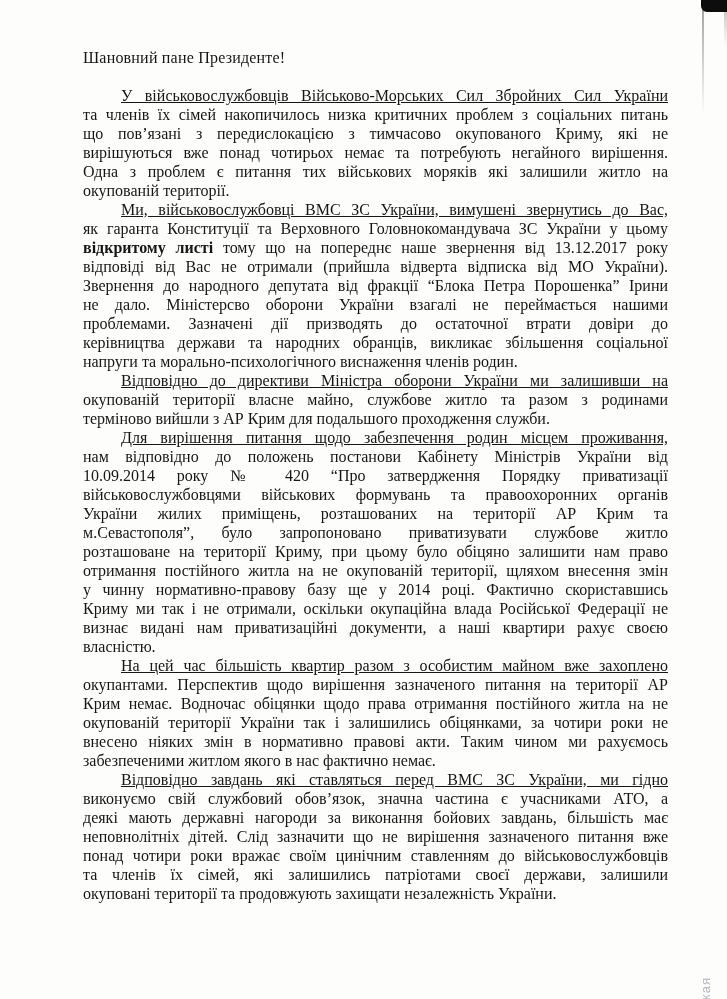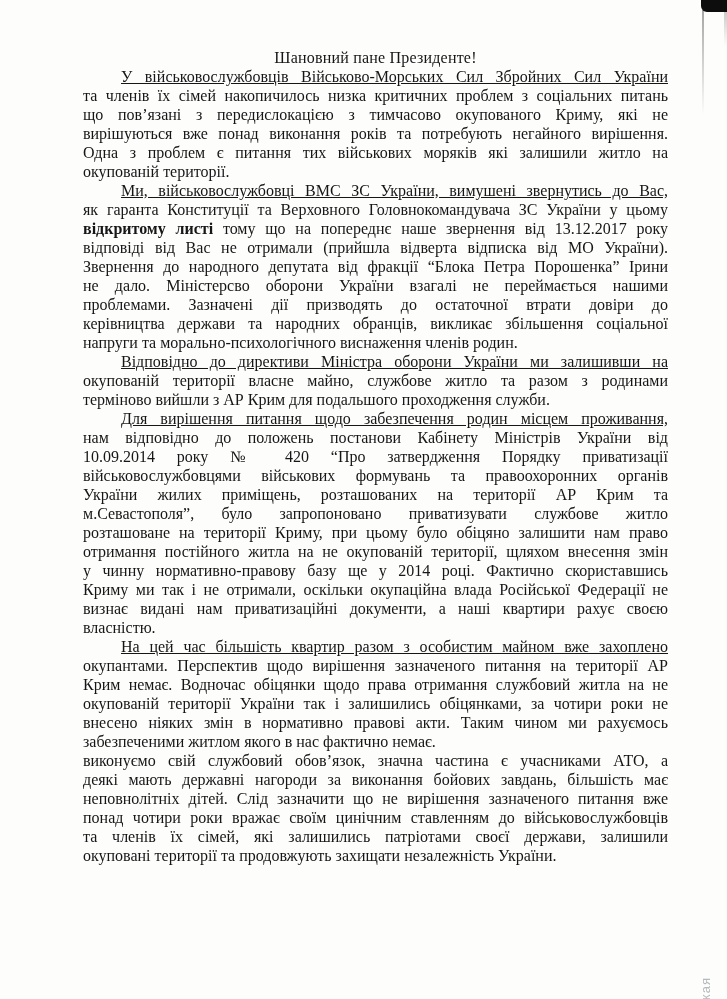--- a/index.html
+++ b/index.html
@@ -59,21 +59,22 @@
   
   .content {
     position: absolute;
     left: 83px;
     top: 48px;
     width: 585px;
     font-size: 16px;
     line-height: 19px;
   }
   .salutation {
-    text-align: center;
+    text-align: left;
+    margin-bottom: 19px;
     letter-spacing: 0.2px;
   }
   .para { margin: 0; }
   .line {
     text-align: justify;
     text-align-last: justify;
     white-space: normal;
   }
   .line.first { text-indent: 38px; text-decoration: underline; }
   .line.last  { text-align-last: left; }
@@ -87,21 +88,21 @@
   <div class="edge-line"></div>
   <div class="edge-shade"></div>
 
   <div class="content">
     <div class="salutation">Шановний пане Президенте!</div>
     <div>
         <div class="para">
           <div class="line first">У військовослужбовців Військово-Морських Сил Збройних Сил України</div>
           <div class="line">та членів їх сімей накопичилось низка критичних проблем з соціальних питань</div>
           <div class="line">що пов’язані з передислокацією з тимчасово окупованого Криму, які не</div>
-          <div class="line">вирішуються вже понад виконання років та потребують негайного вирішення.</div>
+          <div class="line">вирішуються вже понад чотирьох немає та потребують негайного вирішення.</div>
           <div class="line">Одна з проблем є питання тих військових моряків які залишили житло на</div>
           <div class="line last">окупованій території.</div>
         </div>
         <div class="para">
           <div class="line first">Ми, військовослужбовці ВМС ЗС України, вимушені звернутись до Вас,</div>
           <div class="line">як гаранта Конституції та Верховного Головнокомандувача ЗС України у цьому</div>
           <div class="line"><b>відкритому листі</b> тому що на попереднє наше звернення від 13.12.2017 року</div>
           <div class="line">відповіді від Вас не отримали (прийшла відверта відписка від МО України).</div>
           <div class="line">Звернення до народного депутата від фракції “Блока Петра Порошенка” Ірини</div>
           <div class="line">не дало. Міністерсво оборони України взагалі не переймається нашими</div>
@@ -124,26 +125,27 @@
           <div class="line">розташоване на території Криму, при цьому було обіцяно залишити нам право</div>
           <div class="line">отримання постійного житла на не окупованій території, щляхом внесення змін</div>
           <div class="line">у чинну нормативно-правову базу ще у 2014 році. Фактично скориставшись</div>
           <div class="line">Криму ми так і не отримали, оскільки окупаційна влада Російської Федерації не</div>
           <div class="line">визнає видані нам приватизаційні документи, а наші квартири рахує своєю</div>
           <div class="line last">власністю.</div>
         </div>
         <div class="para">
           <div class="line first">На цей час більшість квартир разом з особистим майном вже захоплено</div>
           <div class="line">окупантами. Перспектив щодо вирішення зазначеного питання на території АР</div>
-          <div class="line">Крим немає. Водночас обіцянки щодо права отримання службовий житла на не</div>
+          <div class="line">Крим немає. Водночас обіцянки щодо права отримання постійного житла на не</div>
           <div class="line">окупованій території України так і залишились обіцянками, за чотири роки не</div>
           <div class="line">внесено ніяких змін в нормативно правові акти. Таким чином ми рахуємось</div>
           <div class="line last">забезпеченими житлом якого в нас фактично немає.</div>
         </div>
         <div class="para">
+          <div class="line first">Відповідно завдань які ставляться перед ВМС ЗС України, ми гідно</div>
           <div class="line">виконуємо свій службовий обов’язок, значна частина є учасниками АТО, а</div>
           <div class="line">деякі мають державні нагороди за виконання бойових завдань, більшість має</div>
           <div class="line">неповнолітніх дітей. Слід зазначити що не вирішення зазначеного питання вже</div>
           <div class="line">понад чотири роки вражає своїм цинічним ставленням до військовослужбовців</div>
           <div class="line">та членів їх сімей, які залишились патріотами своєї держави, залишили</div>
           <div class="line last">окуповані території та продовжують захищати незалежність України.</div>
         </div>
       </div>
   </div>
 

